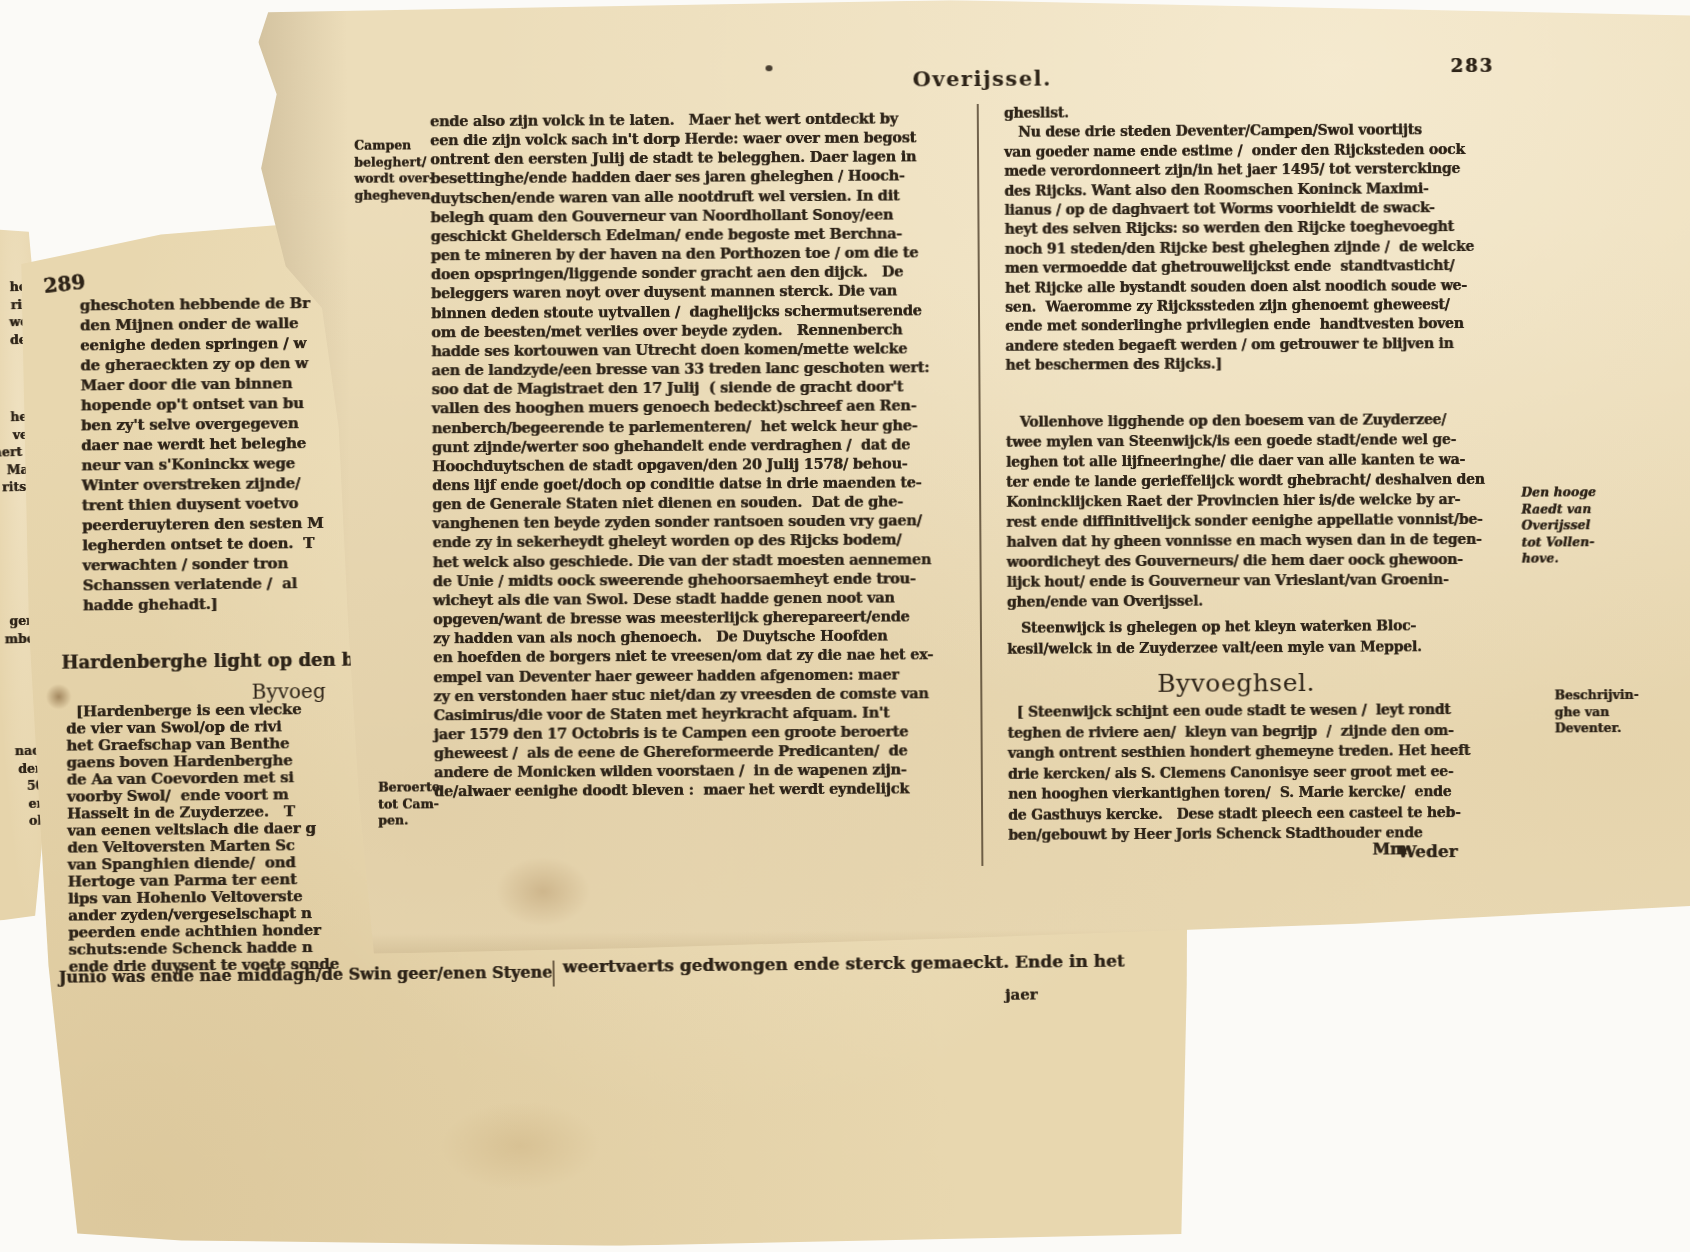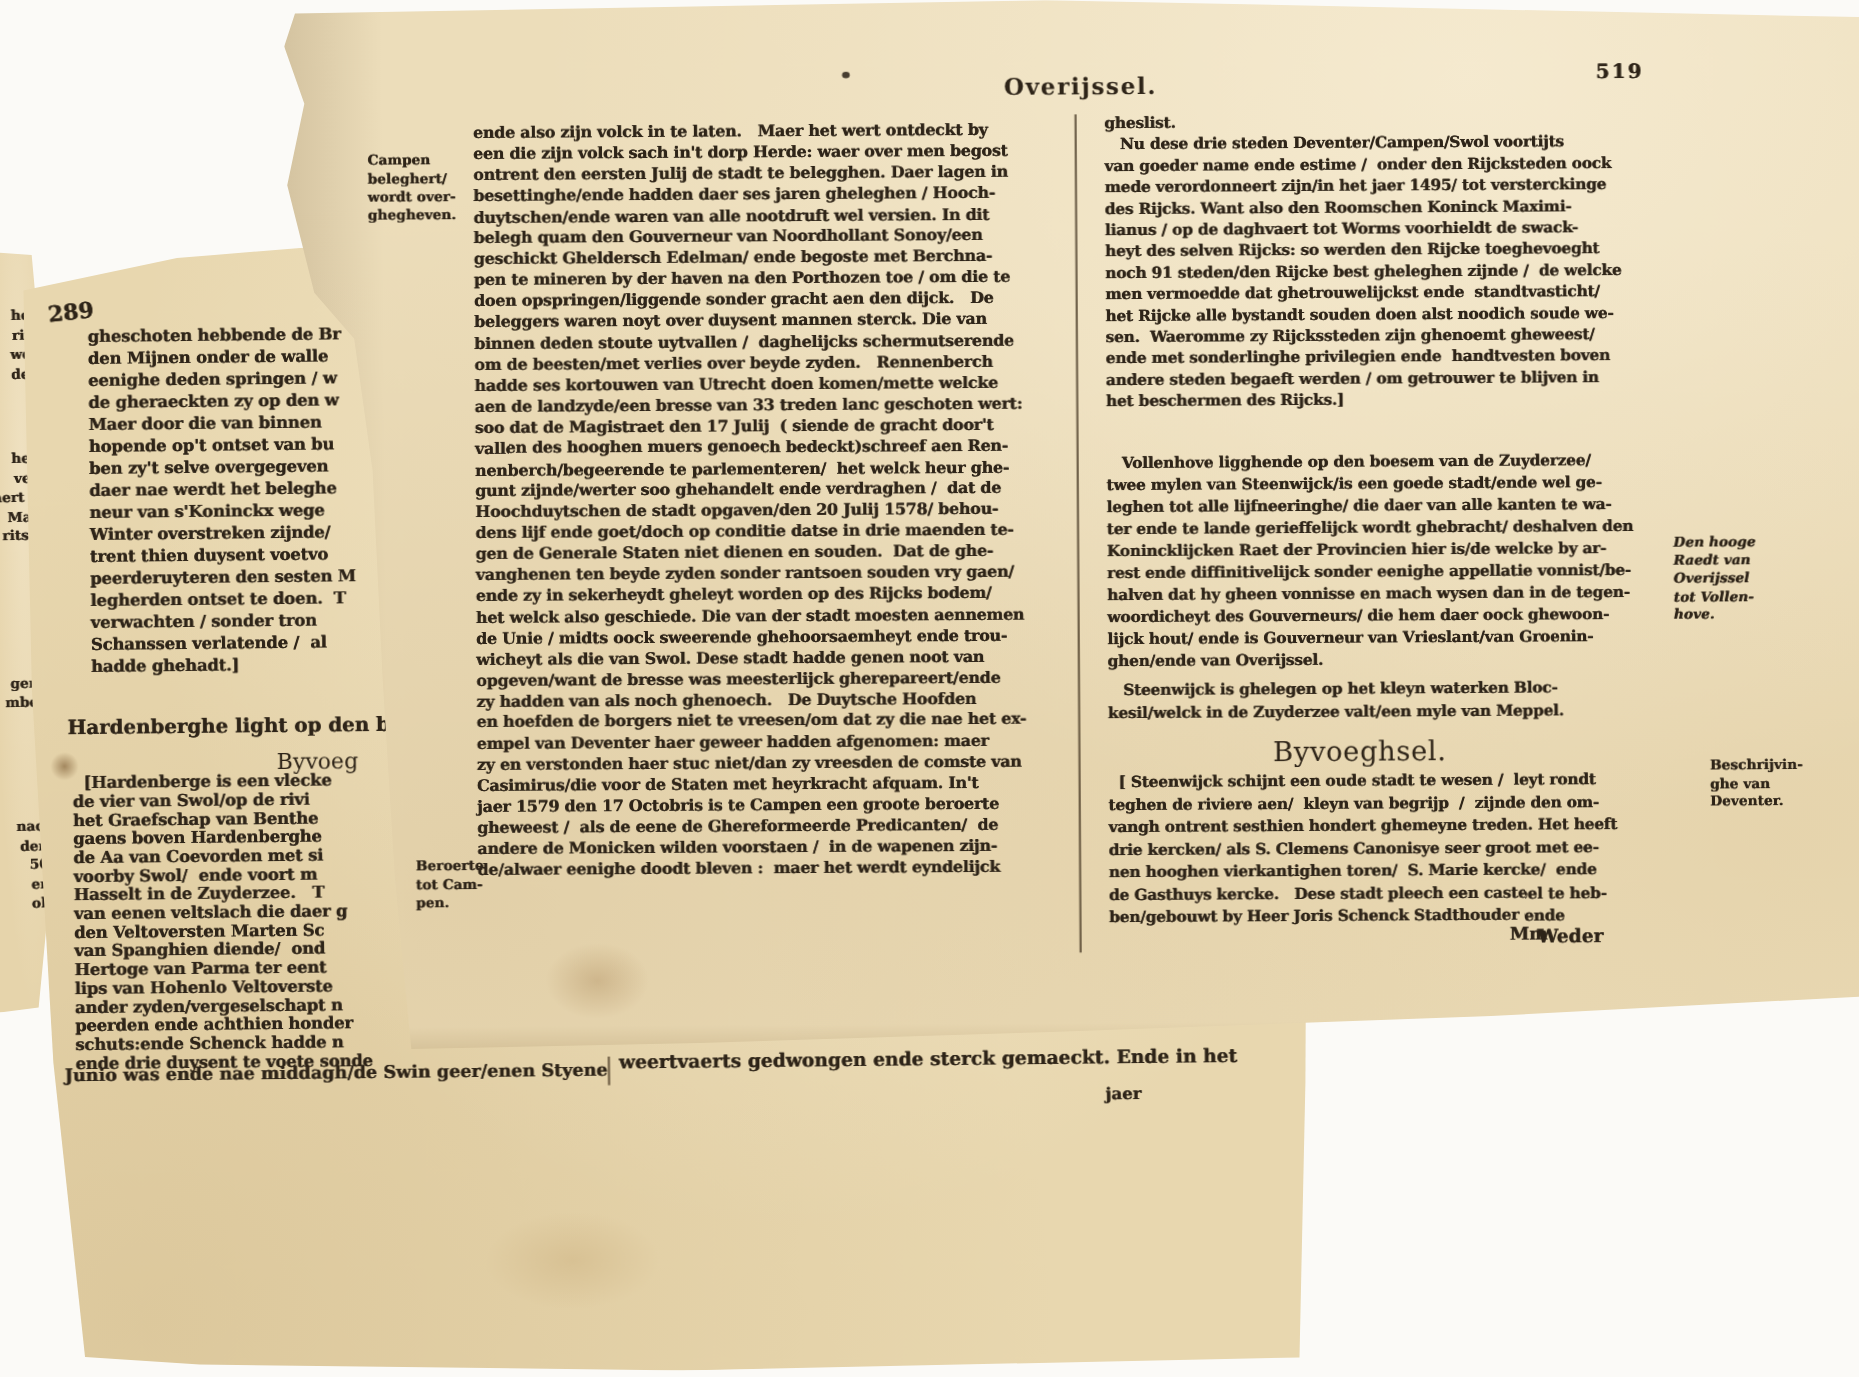--- a/index.html
+++ b/index.html
@@ -113,23 +113,23 @@
     <div class="stain" style="left:420px;top:900px;width:160px;height:90px;background:radial-gradient(ellipse, rgba(170,130,70,.18), rgba(170,130,70,0) 70%);"></div>
   </div>
 
   <div class="page paper-main" style="left:253px;top:-6px;width:1444px;height:962px;transform:rotate(-0.35deg);
               filter:drop-shadow(-6px 6px 10px rgba(80,60,30,.45));
               clip-path:polygon(18px 14px,700px 6px,1444px 26px,1444px 916px,1100px 932px,700px 944px,380px 952px,118px 956px,104px 800px,94px 620px,86px 430px,70px 310px,34px 268px,10px 170px,26px 96px,8px 44px);">
     <div class="edge-shade"></div>
     <div class="bottom-shade"></div>
 
     <div class="abs roman" style="left:662px;top:72px;font-size:21px;letter-spacing:1.5px;font-weight:bold;">Overijssel.</div>
-    <div class="abs bl" style="left:1200px;top:64px;font-size:18px;letter-spacing:2px;">519</div>
-
-    <div class="col bl mnote" style="left:83px;top:140px;">
+    <div class="abs bl" style="left:1200px;top:64px;font-size:18px;letter-spacing:2px;">283</div>
+
+    <div class="col bl mnote" style="left:103px;top:140px;">
         <div class="tl">Campen</div>
         <div class="tl">beleghert/</div>
         <div class="tl">wordt over-</div>
         <div class="tl">ghegheven.</div>
       </div>
     <div class="col bl mnote" style="left:123px;top:782px;">
         <div class="tl">Beroerte</div>
         <div class="tl">tot Cam-</div>
         <div class="tl">pen.</div>
       </div>

